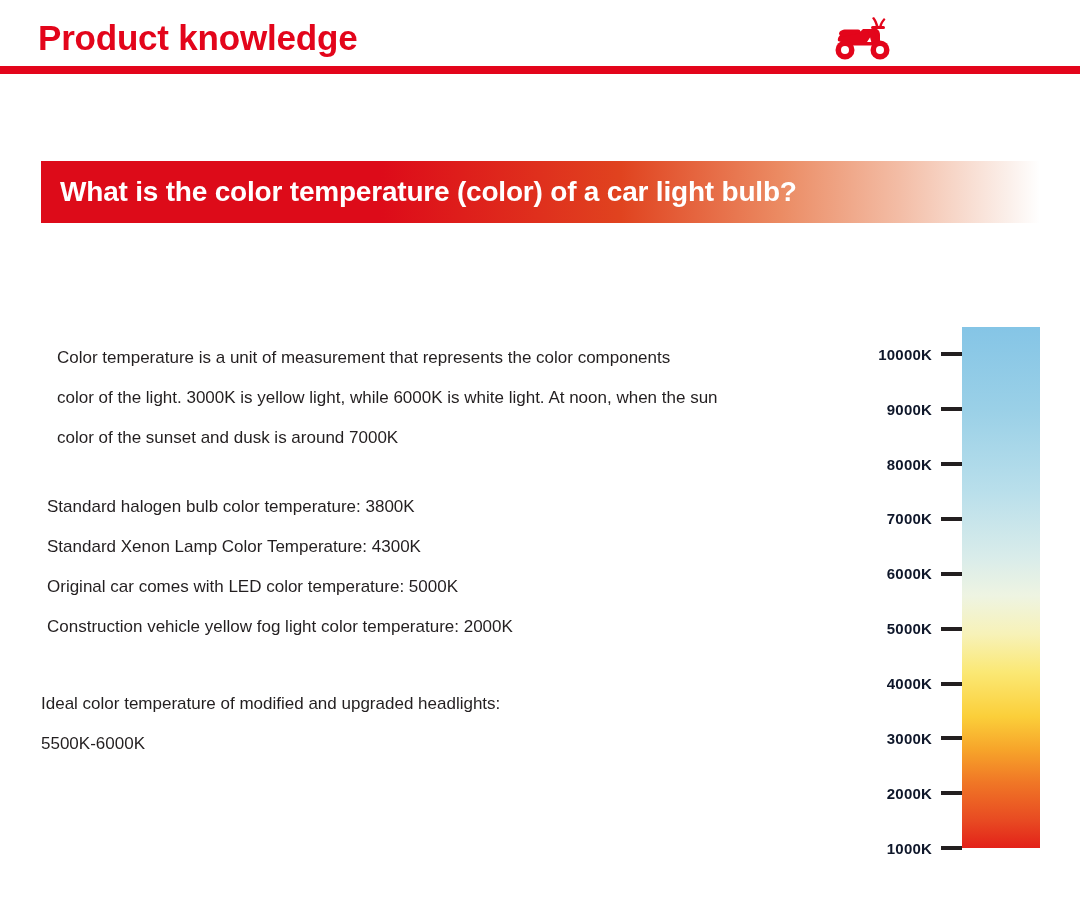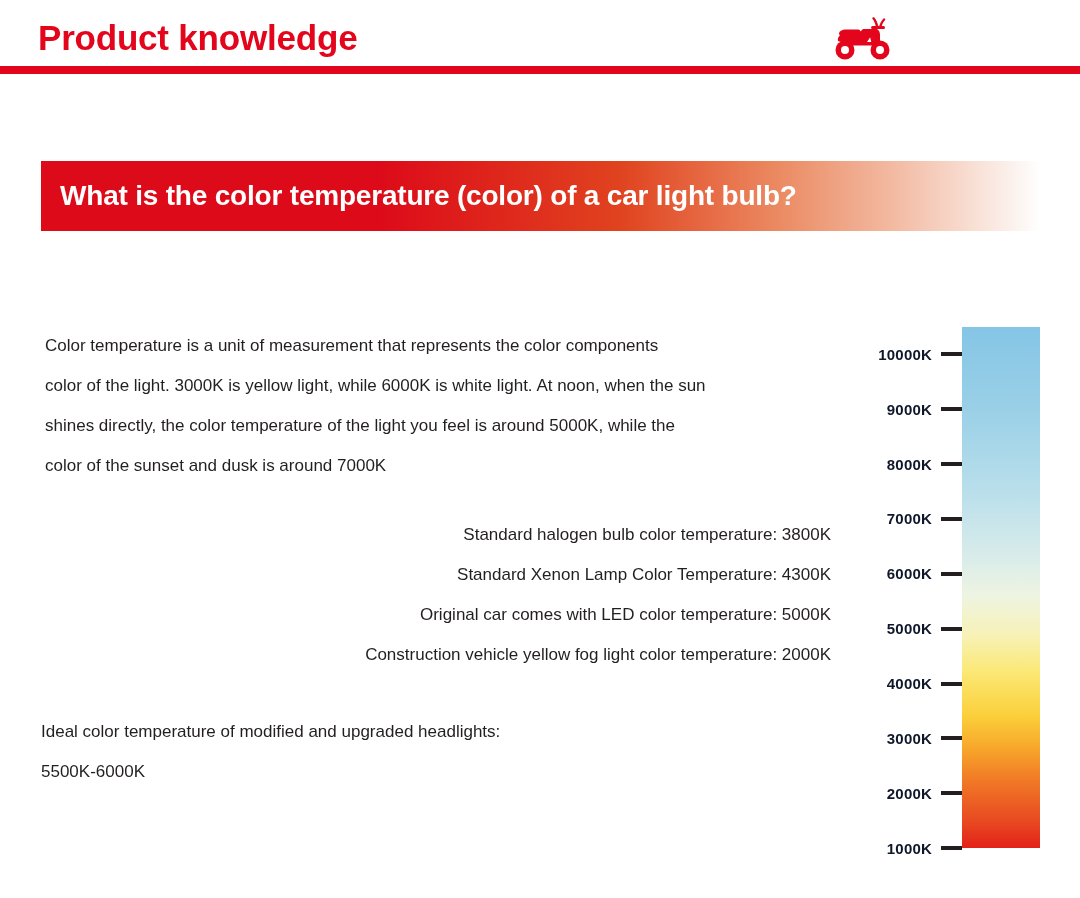--- a/index.html
+++ b/index.html
@@ -49,21 +49,21 @@
     width: 62px;
     height: 46px;
   }
 
   
   #title-banner {
     position: absolute;
     left: 41px;
     top: 161px;
     width: 999px;
-    height: 70px;
+    height: 62px;
     background: linear-gradient(to right,
         #dd0b19 0%,
         #dd0b19 34%,
         #e0431f 58%,
         #eb8b63 74%,
         #f3bda6 86%,
         #fbf0eb 97%,
         #ffffff 100%);
   }
   #banner-text {
@@ -86,28 +86,27 @@
     width: 790px;
     color: #231f20;
   }
   .para {
     font-size: 17px;
     line-height: 40px;
     color: #231f20;
     white-space: nowrap;
   }
   #intro-paragraph {
-    margin: 4px;
+    margin: 16px;
   }
   #spec-list {
-    margin: 0;
+    margin: 6px;
     padding: 0;
     list-style: none;
     margin-top: 29px;
-    text-align: right;
   }
   #spec-list .para {
     line-height: 40px;
   }
   #closing-block {
     margin-top: 37px;
   }
   #closing-block .para {
     line-height: 40px;
   }
@@ -205,21 +204,20 @@
 
 <div id="title-banner">
   <div id="banner-text">What is the color temperature (color) of a car light bulb?</div>
 </div>
 
 <div id="content-body">
 
   <div id="intro-paragraph">
     <div class="para">Color temperature is a unit of measurement that represents the color components</div>
     <div class="para">color of the light. 3000K is yellow light, while 6000K is white light. At noon, when the sun</div>
-    <div class="para">shines directly, the color temperature of the light you feel is around 5000K, while the</div>
     <div class="para">color of the sunset and dusk is around 7000K</div>
   </div>
 
   <ul id="spec-list">
     <li class="para">Standard halogen bulb color temperature: 3800K</li>
     <li class="para">Standard Xenon Lamp Color Temperature: 4300K</li>
     <li class="para">Original car comes with LED color temperature: 5000K</li>
     <li class="para">Construction vehicle yellow fog light color temperature: 2000K</li>
   </ul>
 

